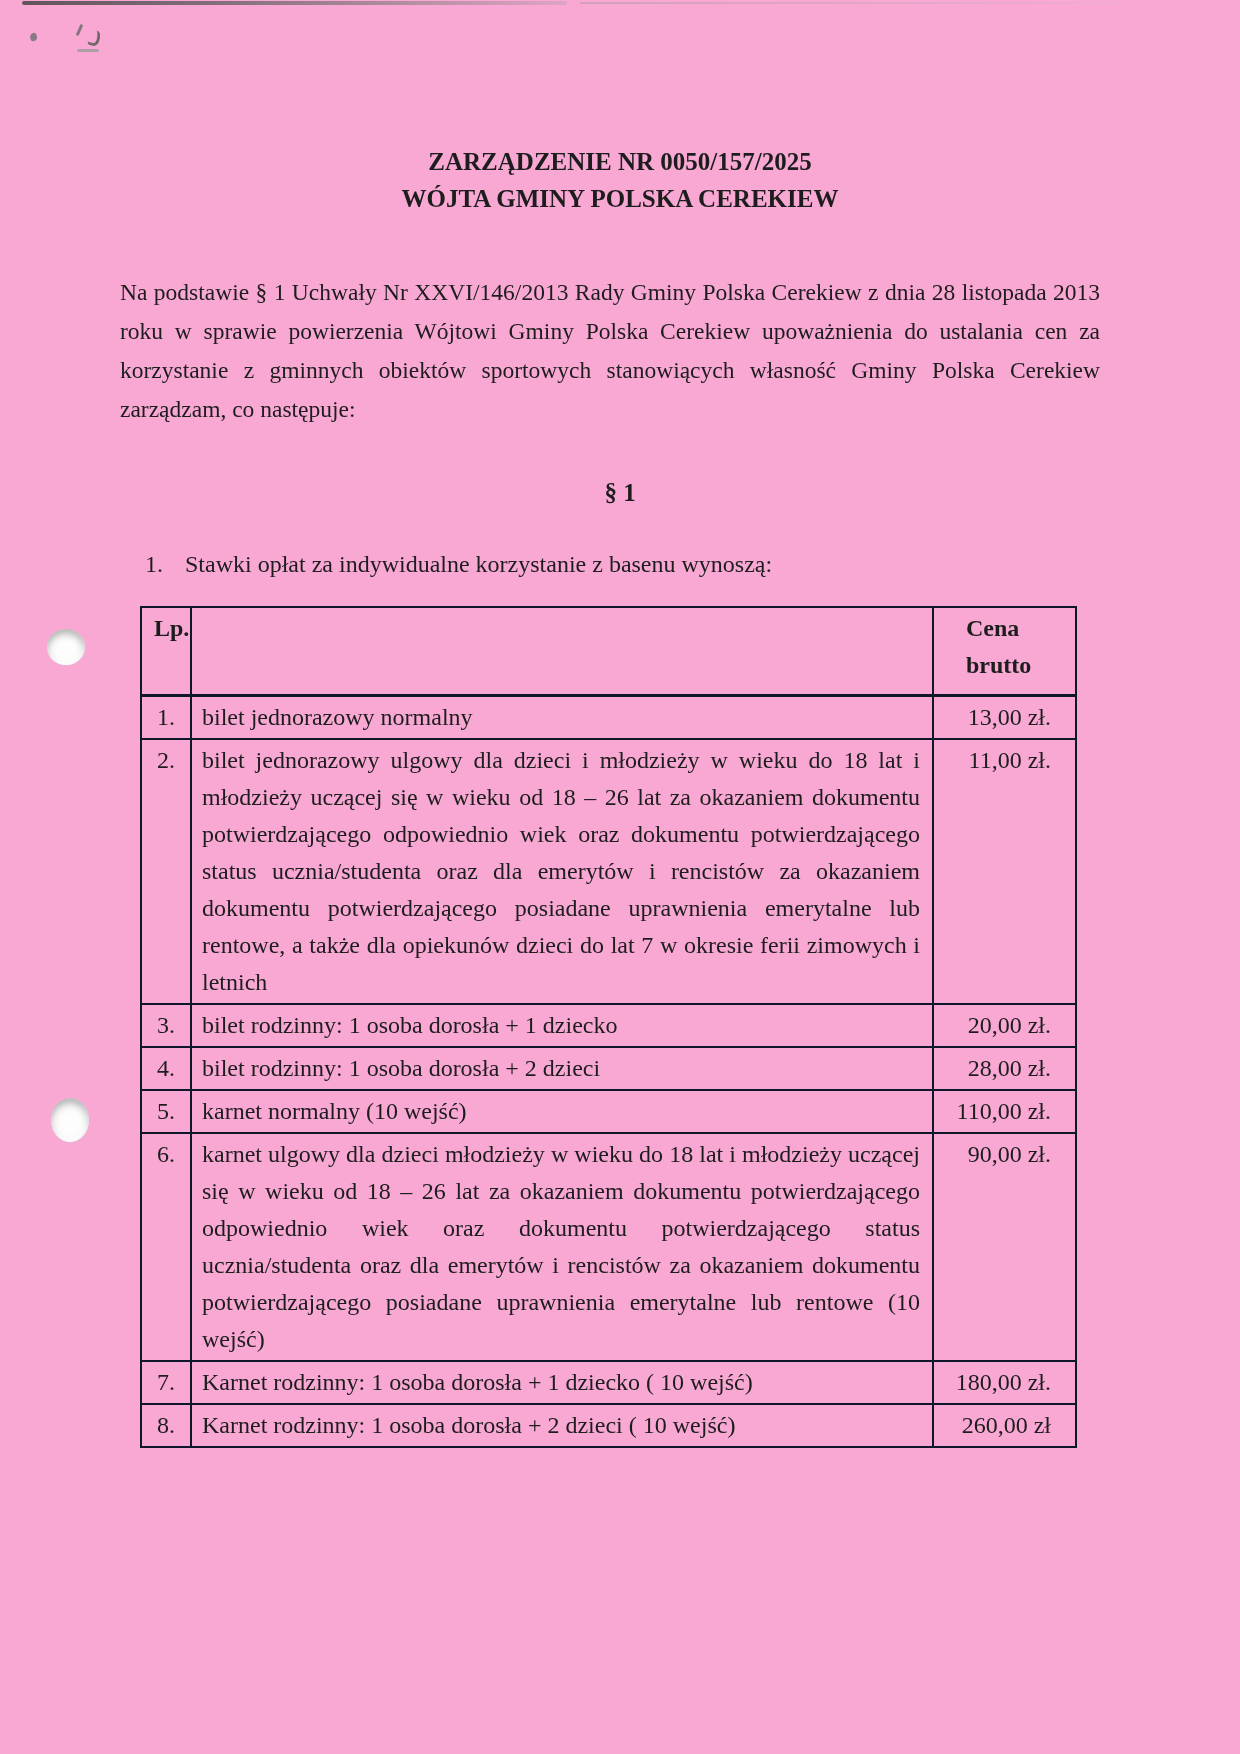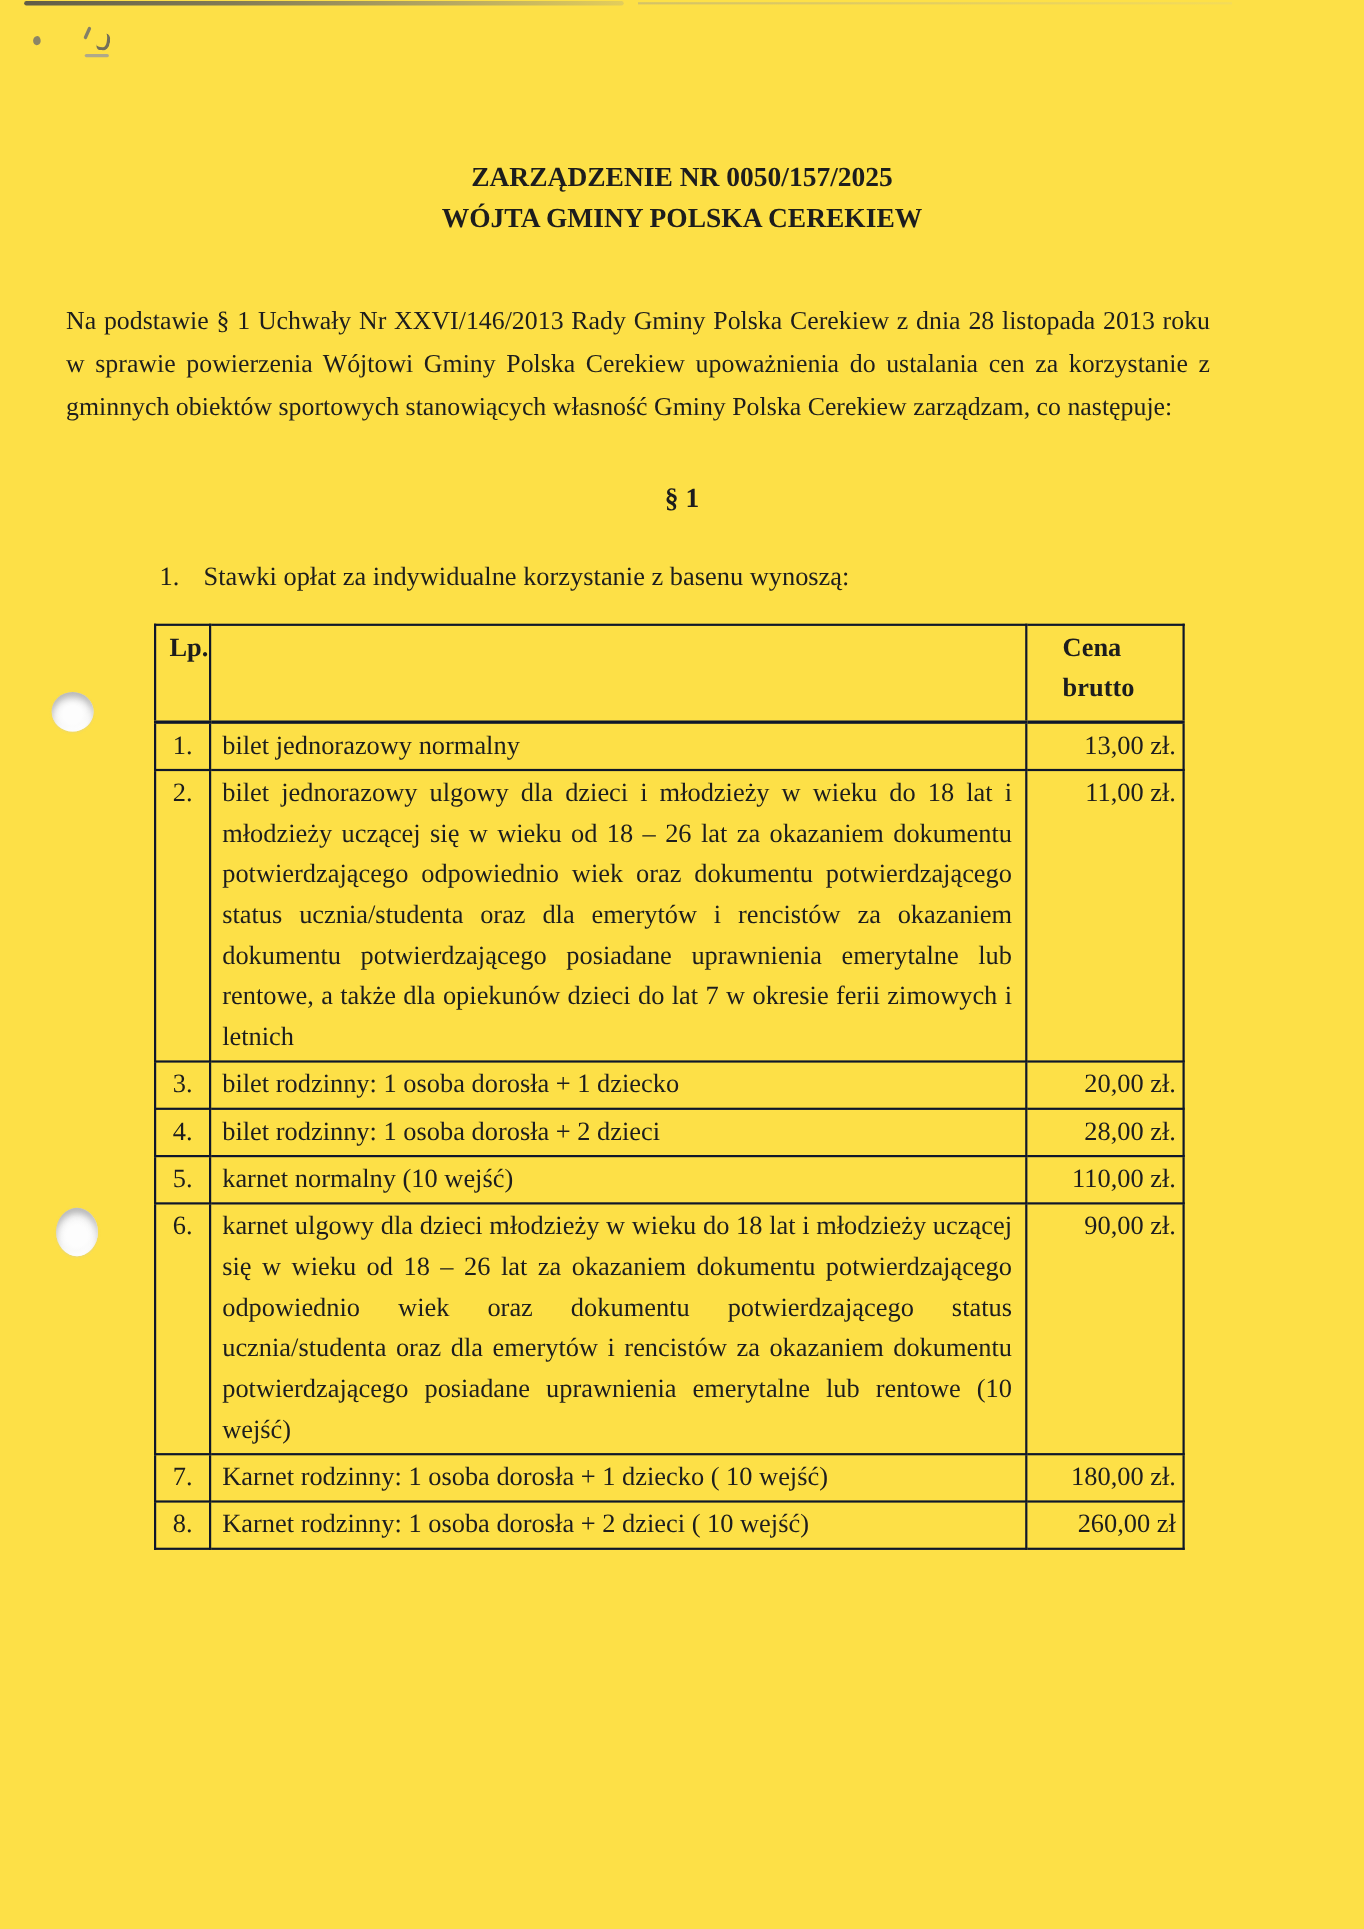--- a/index.html
+++ b/index.html
@@ -1,20 +1,20 @@
 <!DOCTYPE html>
 <html lang="pl"><head>
 <meta charset="utf-8">
 <style>
   html,body{margin:0;padding:0;background:#9a9a9a;}
   .page{
     position:relative;
     width:1240px;height:1754px;
     margin:0 auto;
-    background:#fde047;
+    background:#f9a8d4;
     font-family:"Liberation Serif","DejaVu Serif",serif;
     color:#1d1d1d;
     overflow:hidden;
   }
   
   .scan-top-edge{
     position:absolute;top:1px;left:22px;width:545px;height:4px;
     background:linear-gradient(90deg,rgba(70,70,70,.85) 0%,rgba(90,90,90,.75) 35%,rgba(120,120,120,.55) 70%,rgba(150,150,150,.25) 100%);
     border-radius:2px;
   }
@@ -33,21 +33,21 @@
     position:absolute;border-radius:50%;
     background:radial-gradient(circle at 50% 58%,#fdfdfd 30%,#f6f6f6 55%,#ececec 72%,#f7f7f7 100%);
     box-shadow:inset 0 5px 6px rgba(125,125,125,.45), inset -2px -3px 4px rgba(255,255,255,.9), 0 1px 2px rgba(200,200,200,.35);
   }
   .punch-1{left:47px;top:629px;width:38px;height:36px;}
   .punch-2{left:51px;top:1098px;width:38px;height:44px;}
 
   .doc-header{margin:143px 0 0 0;text-align:center;font-weight:bold;font-size:25px;line-height:37px;}
   .subject{margin:10px 120px 0 120px;text-align:center;font-weight:bold;font-size:24px;line-height:33px;}
   .preamble{
-    margin:56px 140px 0 60px;
+    margin:56px 140px 0 120px;
     font-size:23.5px;line-height:39px;
     text-align:justify;
   }
   .section-heading{margin:50px 0 0 0;text-align:center;font-weight:bold;font-size:25px;}
   .list-item{margin:44px 140px 0 145px;font-size:24px;display:flex;gap:22px;}
   .list-no{flex:0 0 auto;}
 
   .price-table{
     margin:28px 0 0 140px;
     border-collapse:collapse;
@@ -62,21 +62,21 @@
   }
   .price-table thead th{border-bottom-width:3px;}
   .col-no{width:50px;}
   .col-desc{width:742px;}
   .col-price{width:143px;}
   th.cell-lp{font-weight:bold;text-align:left;padding-left:12px;height:82px;}
   th.cell-price-header{font-weight:bold;text-align:left;padding-left:32px;margin-top:27px;}
   td.cell-no{text-align:center;padding-left:2px;padding-right:2px;}
   td.cell-desc{text-align:left;padding-right:12px;}
   td.cell-desc.multi{text-align:justify;}
-  td.cell-price{text-align:right;padding-right:6px;white-space:nowrap;}
+  td.cell-price{text-align:right;padding-right:24px;white-space:nowrap;}
 </style>
 </head>
 <body>
 
 <div class="page">
 
   <div class="scan-top-edge"></div>
   <div class="scan-top-edge-2"></div>
   <span class="smudge smudge-dot"></span>
   <span class="smudge smudge-tick"></span>

